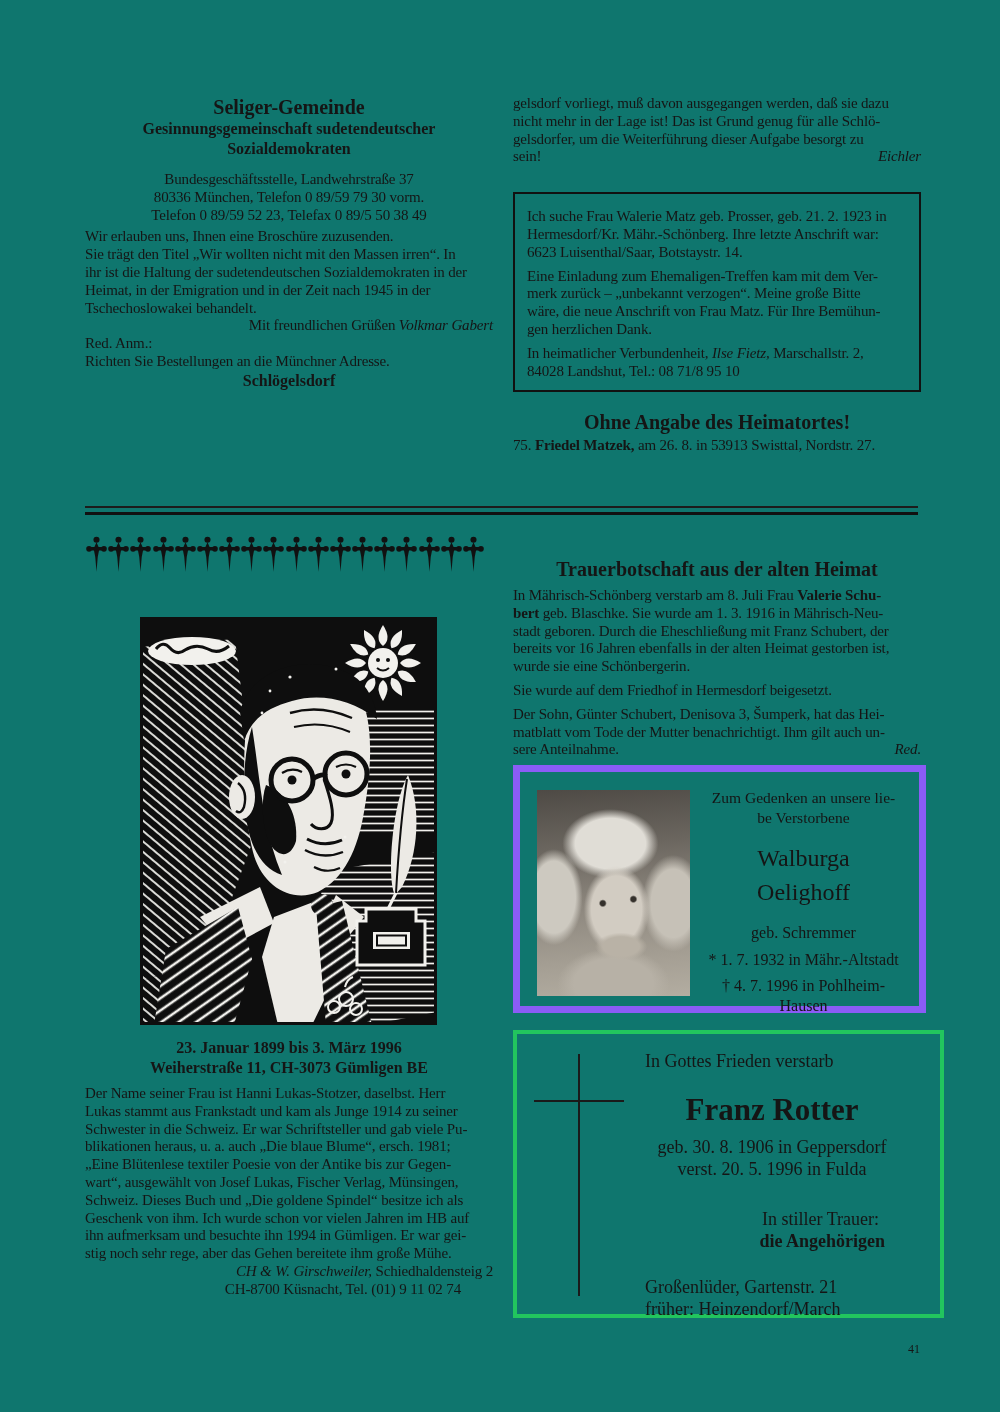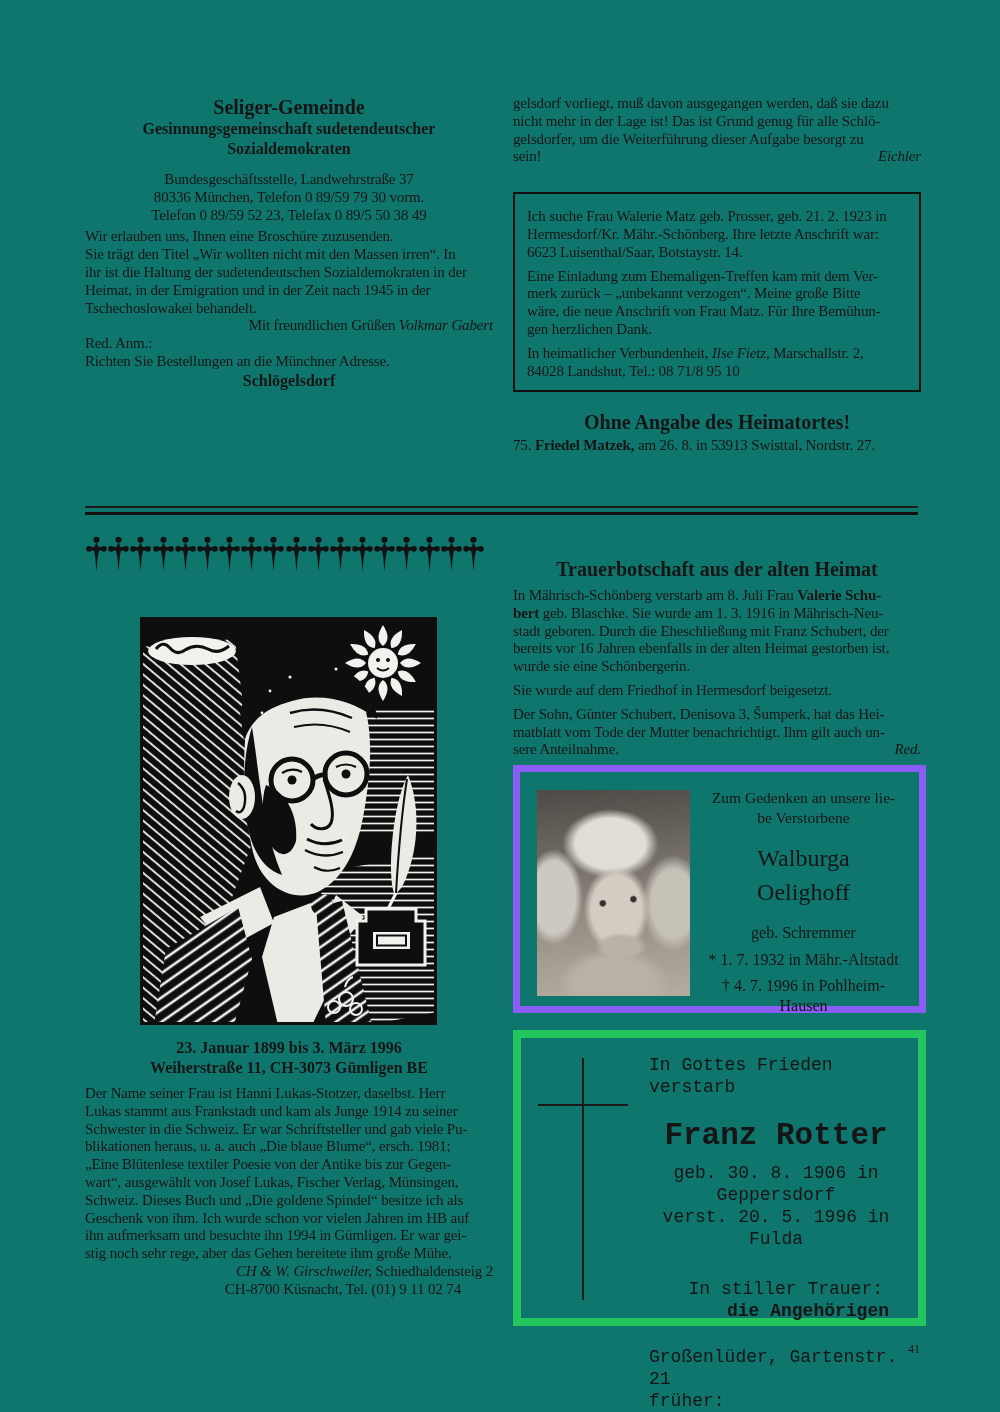--- a/index.html
+++ b/index.html
@@ -43,22 +43,22 @@
       radial-gradient(ellipse 40px 62px at 89% 55%, #c6c1b7 0 55%, rgba(0,0,0,0) 78%),
       radial-gradient(ellipse 66px 42px at 50% 94%, #b7b1a6 0 60%, rgba(0,0,0,0) 85%),
       linear-gradient(175deg, #4e4a45 0%, #6b665f 28%, #8d877e 55%, #a49e93 80%, #b3ada1 100%);}
   .wtext{position:absolute;left:180px;right:12px;top:16px;text-align:center;font-size:15.5px;line-height:20px;}
   .wname{font-size:24px;line-height:34px;font-weight:normal;}
   .wname1{margin-top:13px;}
   .wnee{margin-top:14px;font-size:16px;}
   .wborn{margin-top:7px;font-size:16px;}
   .wdied{margin-top:6px;font-size:16px;}
   
-  .rbox{position:absolute;left:513px;top:1030px;width:397px;height:280px;border:8px solid #22c55e;
-        font-family:Liberation Mono, monospace;}
+  .rbox{position:absolute;left:513px;top:1030px;width:397px;height:280px;border:4px solid #22c55e;
+        font-family:Liberation Serif, serif;padding-left:26px;}
   .rcross-v{position:absolute;left:61px;top:20px;width:2px;height:242px;background:#1a1a1a;}
   .rcross-h{position:absolute;left:17px;top:66px;width:90px;height:2px;background:#1a1a1a;}
   .rtext{position:absolute;left:128px;top:16px;width:254px;font-size:18px;line-height:22px;}
   .rname{font-size:31px;line-height:36px;font-weight:bold;text-align:center;margin-top:20px;}
   .rborn{text-align:center;margin-top:8px;}
   .rdied{text-align:center;}
   .rmourn1{text-align:right;padding-right:20px;margin-top:28px;}
   .rmourn2{text-align:right;padding-right:14px;font-weight:bold;}
   .raddr1{margin-top:24px;}
   .page-number{position:absolute;left:880px;top:1342px;width:40px;text-align:right;font-size:12px;}

